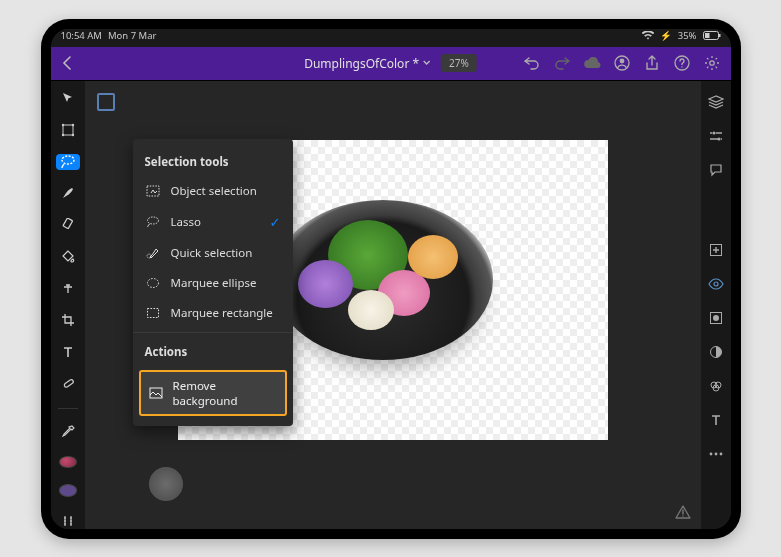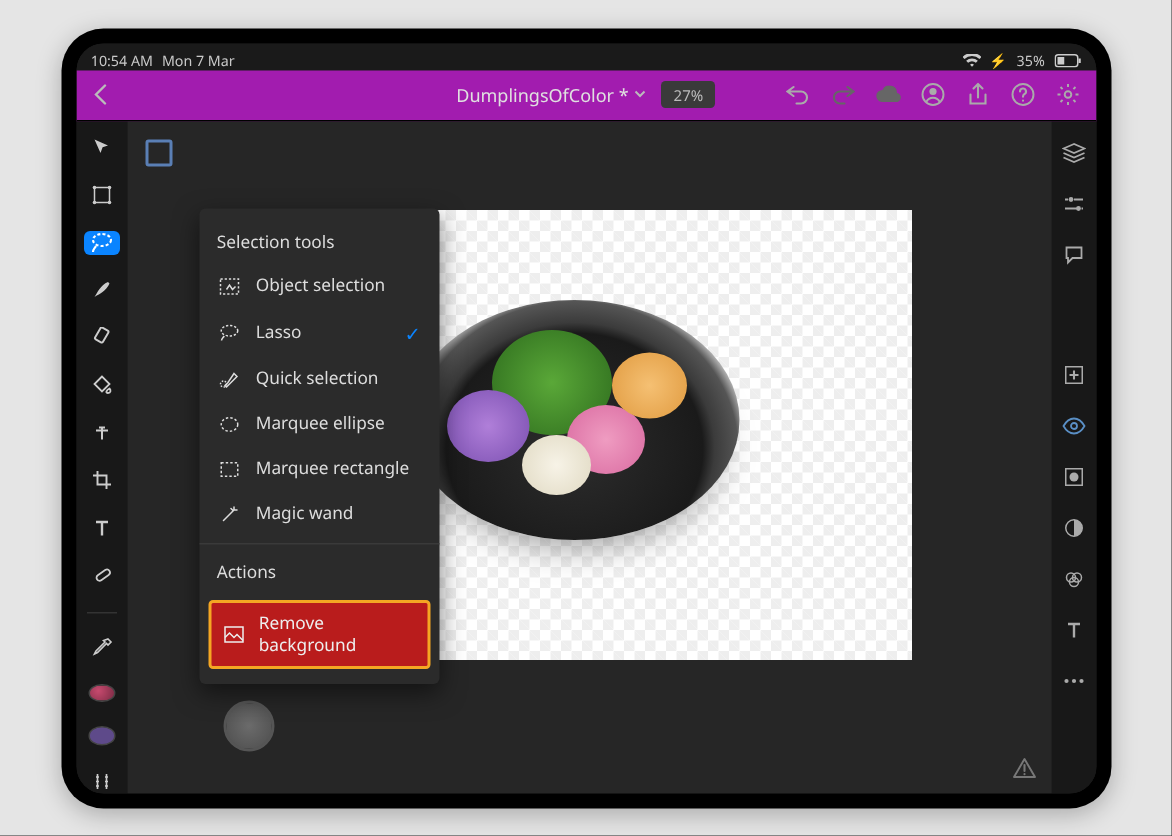--- a/index.html
+++ b/index.html
@@ -29,36 +29,36 @@
     border-radius: 18px;
     overflow: hidden;
     position: relative;
   }
 
   
   .statusbar {
     height: 18px;
     display: flex;
     justify-content: space-between;
-    align-items: flex-end;
+    align-items: flex-start;
     padding: 0 10px;
     font-size: 9.5px;
     color: #c9c9c9;
     background: #1a1a1a;
   }
   .statusbar .left { display:flex; gap:6px; }
   .statusbar .right { display:flex; gap:6px; align-items:center; }
   .wifi-icon, .battery-icon { display:inline-flex; }
 
   
   .topbar {
     height: 34px;
     display: flex;
     align-items: center;
-    background: #a21caf;
+    background: #4c1d95;
     position: relative;
     border-bottom: 1px solid #000;
     gap: 44px;
   }
   .topbar .back {
     width: 32px; height: 34px; display:flex; align-items:center; justify-content:center;
     color:#aaa; font-size:16px;
   }
   .topbar .center {
     position:absolute; left:50%; transform:translateX(-50%);
@@ -152,36 +152,36 @@
   .flyout {
     position:absolute; top:58px; left:48px;
     width:160px;
     background:#2b2b2b;
     border-radius:4px;
     box-shadow: 0 6px 16px rgba(0,0,0,.5);
     z-index:5;
     padding:8px 0;
   }
   .fly-head {
-    font-weight:400; font-size:11.5px; color:#eee;
+    font-weight:700; font-size:11.5px; color:#eee;
   }
   .fly-item, .fly-head {
     display:flex; align-items:center; gap:10px;
     padding:7px 12px;
     font-size:11.5px; color:#ddd;
   }
   .fly-item .mini { width:16px; height:16px; display:flex; align-items:center; justify-content:center; color:#ccc; }
   .fly-item .check { margin-left:auto; color:#0a84ff; font-size:13px; }
   .fly-sep { height:1px; background:#3a3a3a; margin:4px 0; }
   .fly-highlight {
     margin:4px 6px 2px 6px; padding:6px 8px;
     border:2px solid #f5a623; border-radius:3px;
     display:flex; align-items:center; gap:10px;
     font-size:11.5px; color:#eee;
-    background:#b91c1c;
+    background:#404040;
   }
 
   .warning-icon {
     position:absolute; right:40px; bottom:10px; color:#888;
   }
 
   svg { display:block; }
 </style>
 </head>
 <body>
@@ -395,28 +395,20 @@
             <span>Marquee ellipse</span>
           </div>
           <div class="fly-item">
             <span class="mini">
                 <svg width="14" height="12" viewBox="0 0 14 12">
                   <rect x="1.5" y="1.5" width="11" height="9" stroke="#ddd" fill="none" stroke-dasharray="1.6 1.4"></rect>
                 </svg>
               </span>
             <span>Marquee rectangle</span>
           </div>
-          <div class="fly-item">
-            <span class="mini">
-                <svg width="14" height="12" viewBox="0 0 14 12">
-                  <path d="M3 10 10 3M10 1v2M12 3h-2M8 2l1 1" stroke="#ddd" fill="none" stroke-linecap="round"></path>
-                </svg>
-              </span>
-            <span>Magic wand</span>
-          </div>
 
           <div class="fly-sep"></div>
           <div class="fly-head">Actions</div>
 
           <div class="fly-highlight">
             <span class="mini">
                 <svg width="14" height="12" viewBox="0 0 14 12">
                   <rect x="1" y="1" width="12" height="10" stroke="#eee" fill="none"></rect>
                   <path d="M1 8l3-3 3 3 2-2 4 4" stroke="#eee" fill="none"></path>
                 </svg>

